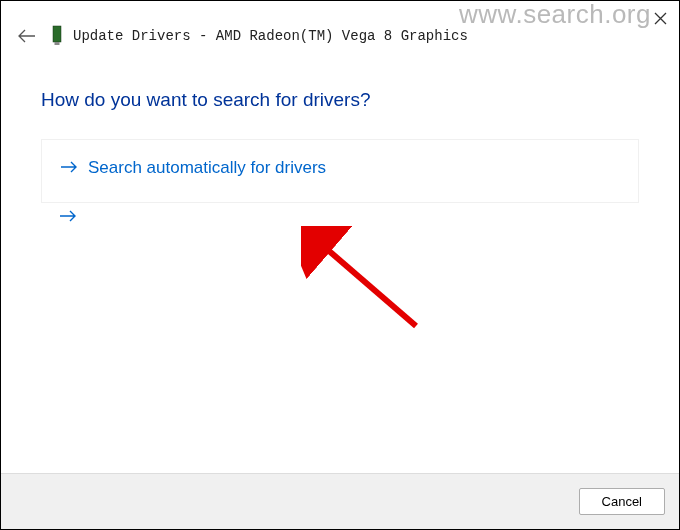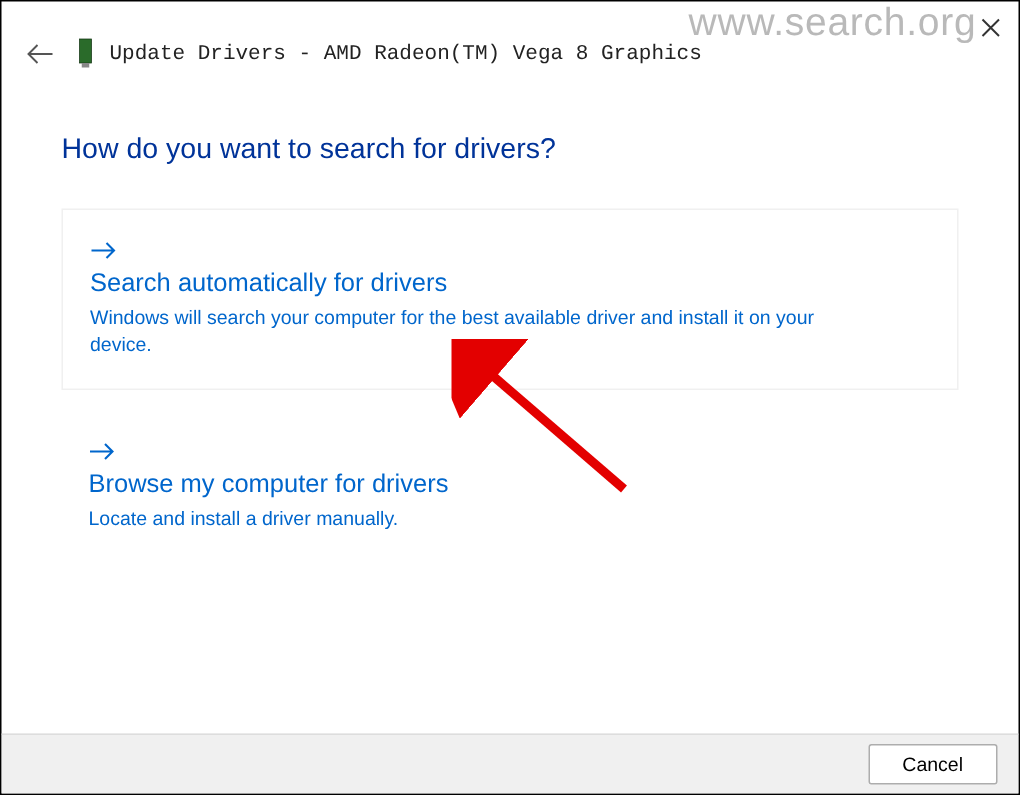--- a/index.html
+++ b/index.html
@@ -69,25 +69,23 @@
     }
     .question {
       color: #003399;
       font-size: 19px;
       font-weight: 400;
       margin: 12px 0 28px 0;
     }
     .option {
       border: 1px solid #f0f0f0;
       padding: 18px 20px 20px 18px;
-      margin-bottom: 28px;
       cursor: pointer;
       display: flex;
       align-items: flex-start;
-      flex-direction: column;
     }
     .opt-arrow {
       color: #0066cc;
       margin-right: 10px;
       margin-top: 2px;
       flex-shrink: 0;
     }
     .opt-text .opt-title {
       color: #0066cc;
       font-size: 17px;
@@ -101,21 +99,21 @@
     }
     .option2 {
       border: none;
       padding: 4px 20px 4px 18px;
     }
     .footer {
       position: absolute;
       bottom: 0;
       left: 0;
       right: 0;
-      height: 40px;
+      height: 56px;
       background: #f0f0f0;
       border-top: 1px solid #ddd;
       display: flex;
       align-items: center;
       justify-content: flex-end;
       padding-right: 14px;
     }
     .cancel-btn {
       background: #fff;
       border: 1px solid #adadad;
@@ -161,34 +159,29 @@
   <div class="question">How do you want to search for drivers?</div>
 
   <div class="option">
     <span class="opt-arrow">
       <svg width="18" height="14" viewBox="0 0 18 14">
           <path d="M1 7 L16 7 M11 2 L16 7 L11 12" stroke="#0066cc" stroke-width="1.4" fill="none"></path>
         </svg>
     </span>
     <div class="opt-text">
       <div class="opt-title">Search automatically for drivers</div>
-      <div class="opt-desc">Windows will search your computer for the best available driver and install it on your device.</div>
     </div>
   </div>
 
   <div class="option option2">
     <span class="opt-arrow">
       <svg width="18" height="14" viewBox="0 0 18 14">
           <path d="M1 7 L16 7 M11 2 L16 7 L11 12" stroke="#0066cc" stroke-width="1.4" fill="none"></path>
         </svg>
     </span>
-    <div class="opt-text">
-      <div class="opt-title">Browse my computer for drivers</div>
-      <div class="opt-desc">Locate and install a driver manually.</div>
-    </div>
   </div>
 </div>
 
 <svg class="red-arrow" width="130" height="120" viewBox="0 0 130 120">
   <defs>
     <marker id="ah" markerWidth="12" markerHeight="12" refX="2" refY="6" orient="auto">
       <path d="M0,0 L0,12 L12,6 z" fill="#e30000"></path>
     </marker>
   </defs>
   <line x1="115" y1="100" x2="20" y2="18" stroke="#e30000" stroke-width="6" marker-end="url(#ah)"></line>

